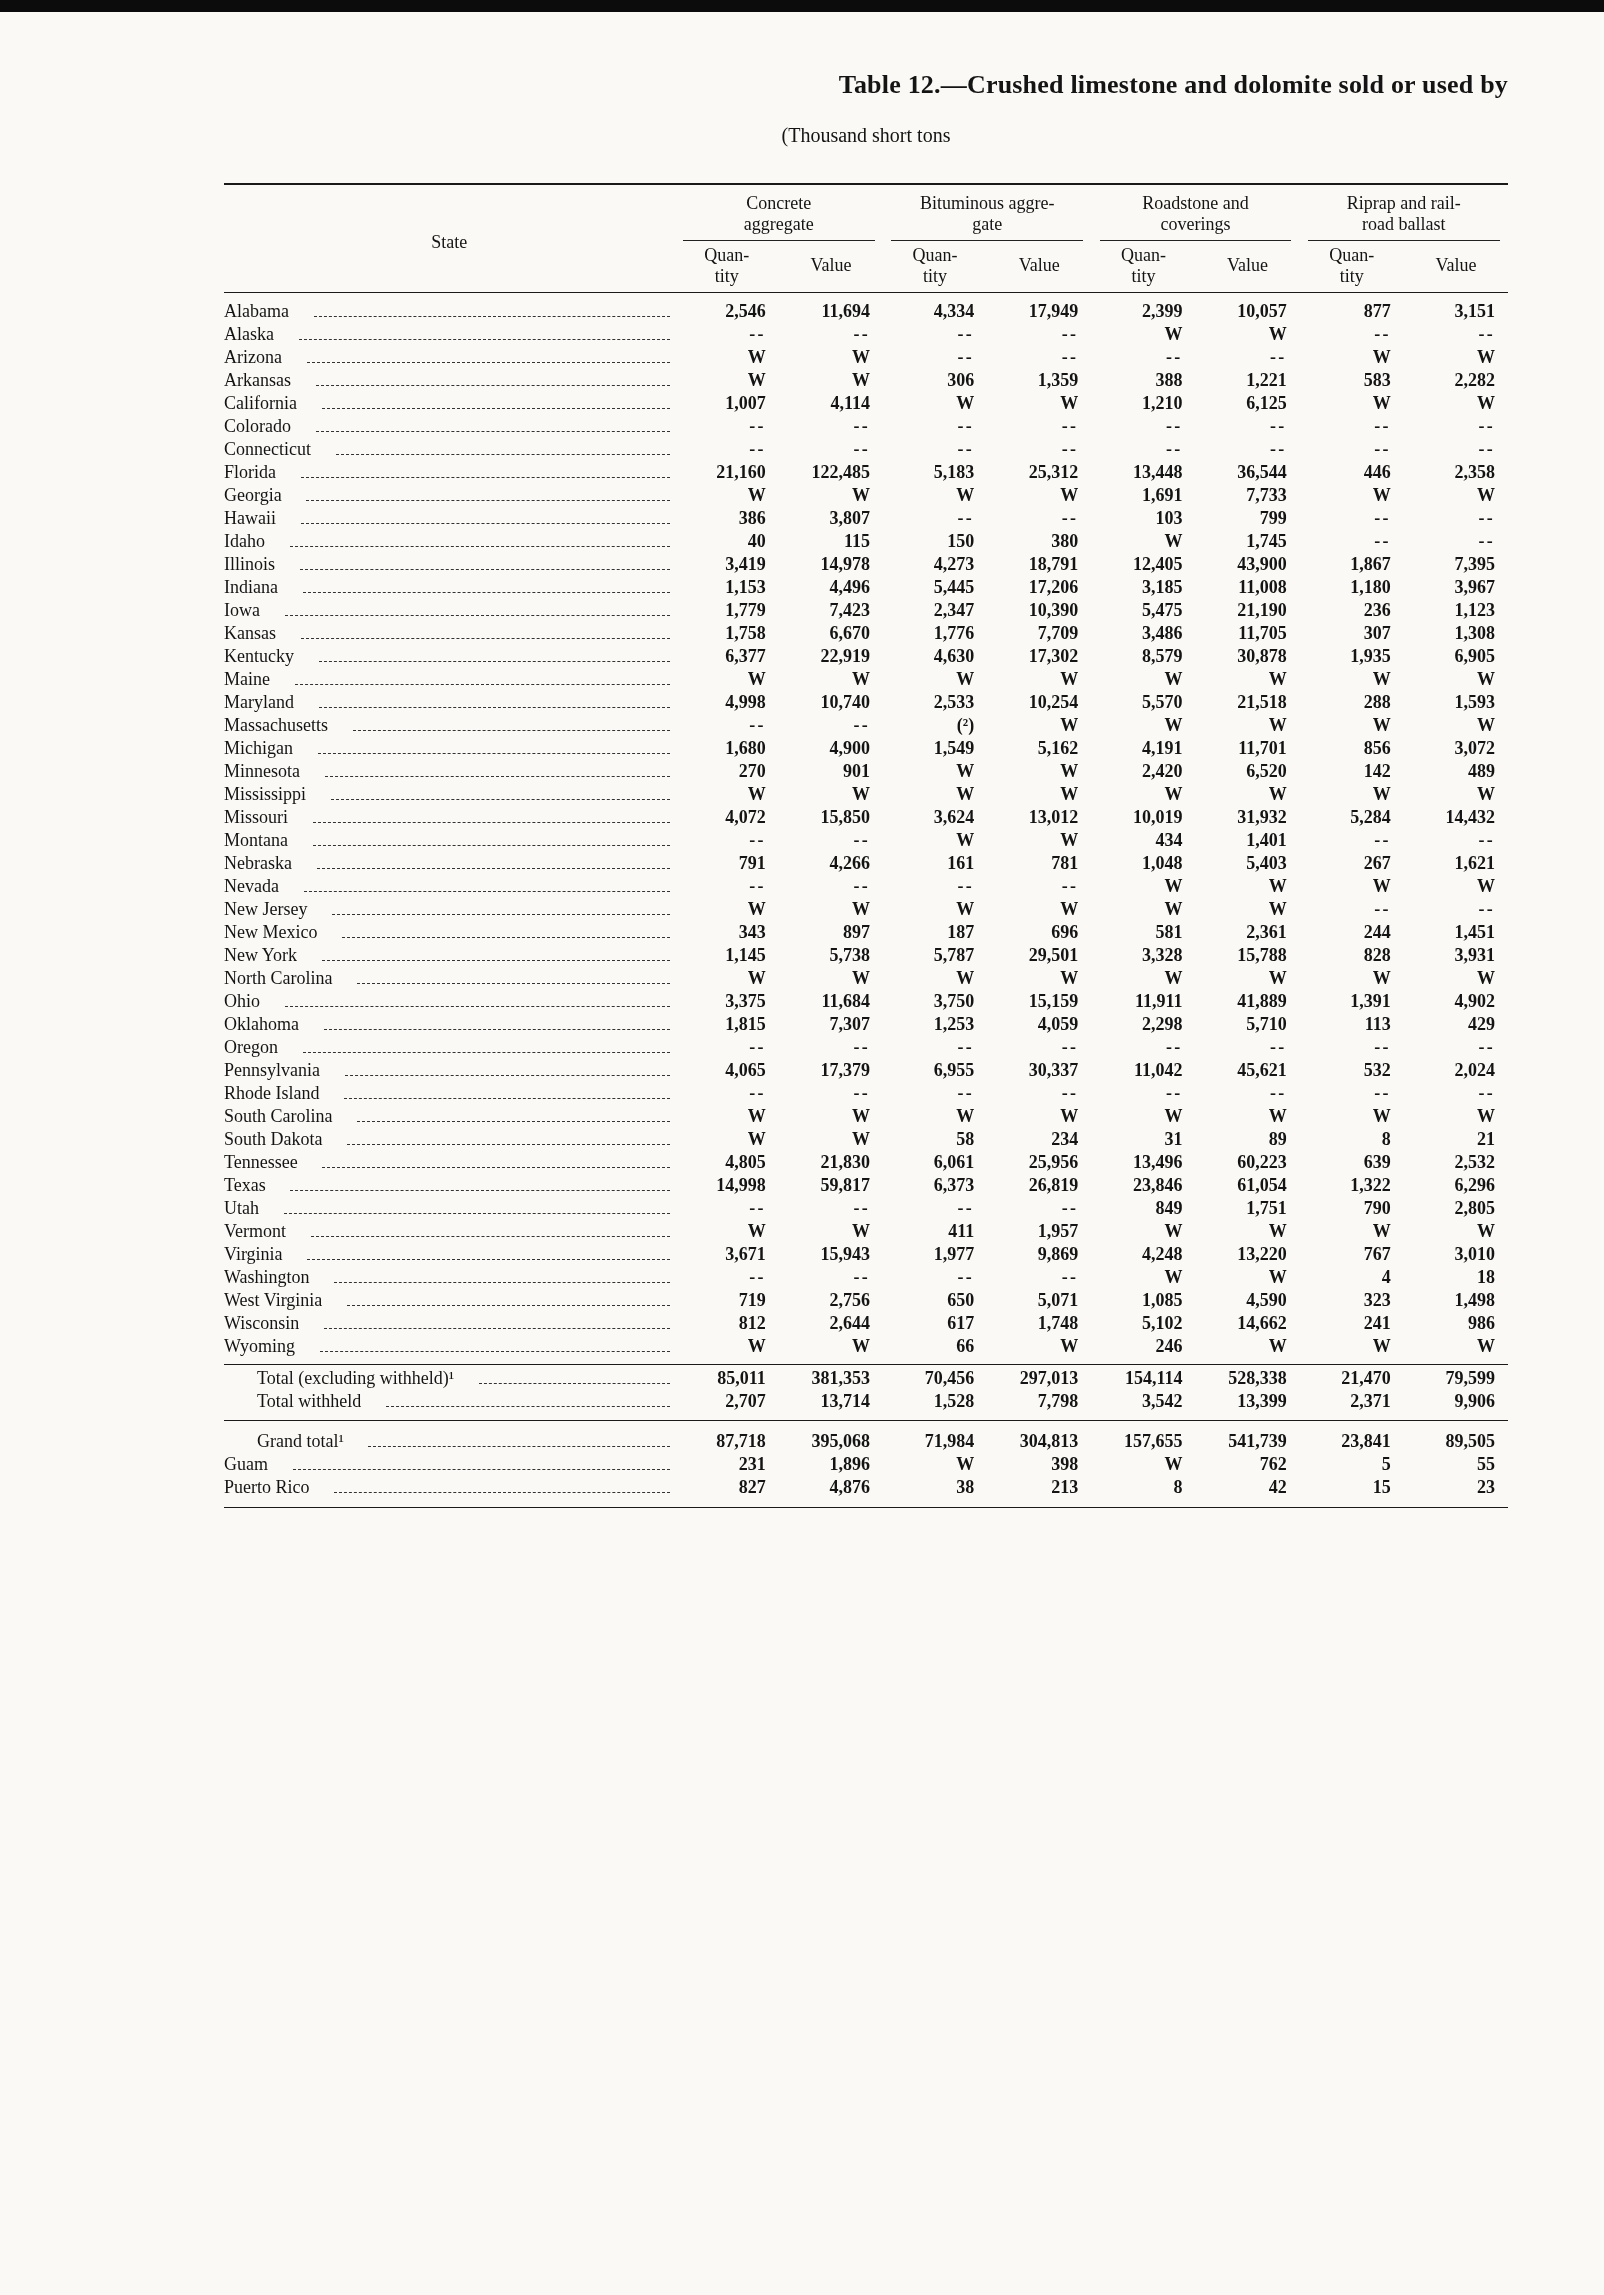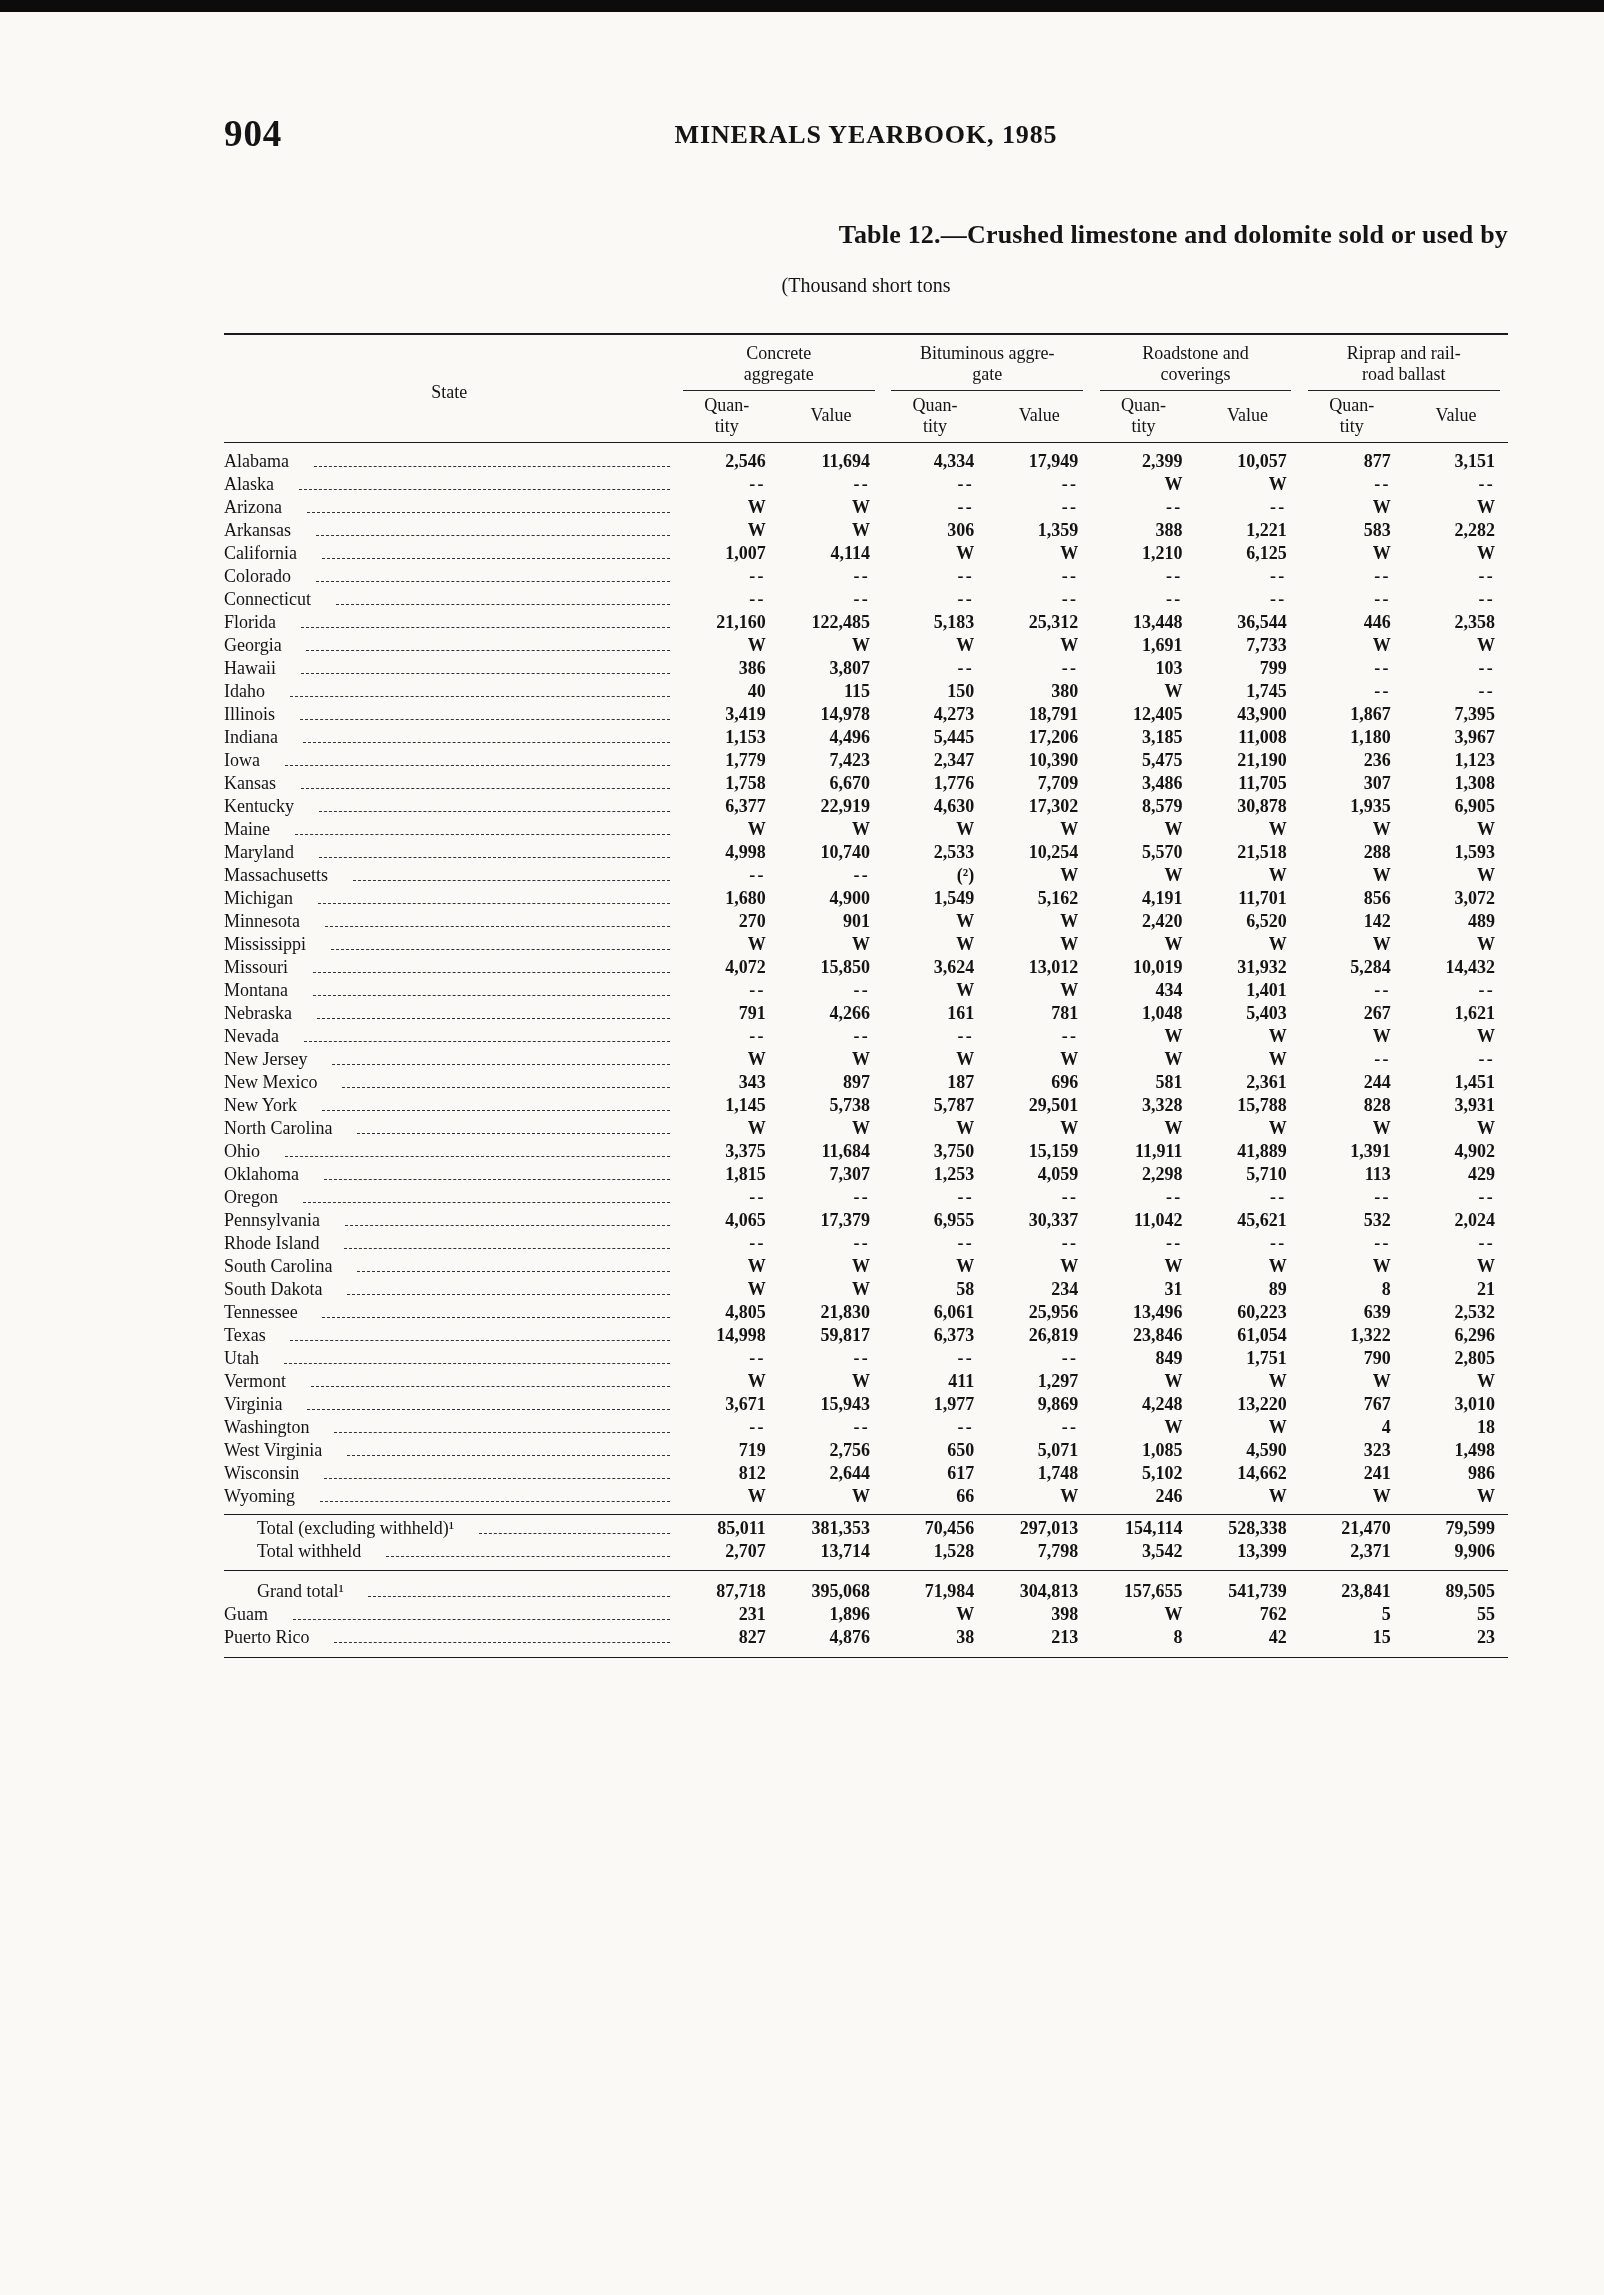--- a/index.html
+++ b/index.html
@@ -47,24 +47,20 @@
 
   .footnotes{margin-top:13.8px;font-size:18px;line-height:26px;}
 </style>
 </head>
 <body>
 
 <div class="scan-edge"></div>
 
 <div class="content">
 
-  <div class="masthead">
-    <span class="pageno">904</span>
-    <span class="runhead">MINERALS YEARBOOK, 1985</span>
-  </div>
 
   <div class="title">Table 12.—Crushed limestone and dolomite sold or used by</div>
   <div class="subtitle">(Thousand short tons</div>
 
   <table>
     <colgroup>
       <col class="c-state">
       <col class="c-num">
         <col class="c-num">
       <col class="c-num">
@@ -753,21 +749,21 @@
         <tr>
           <td>
             <div class="sc">
               <span class="nm">Vermont</span>
               <span class="leader"></span>
             </div>
           </td>
           <td class="num">W</td>
           <td class="num">W</td>
           <td class="num">411</td>
-          <td class="num">1,297</td>
+          <td class="num">1,957</td>
           <td class="num">W</td>
           <td class="num">W</td>
           <td class="num">W</td>
           <td class="num">W</td>
         </tr>
         <tr>
           <td>
             <div class="sc">
               <span class="nm">Virginia</span>
               <span class="leader"></span>

